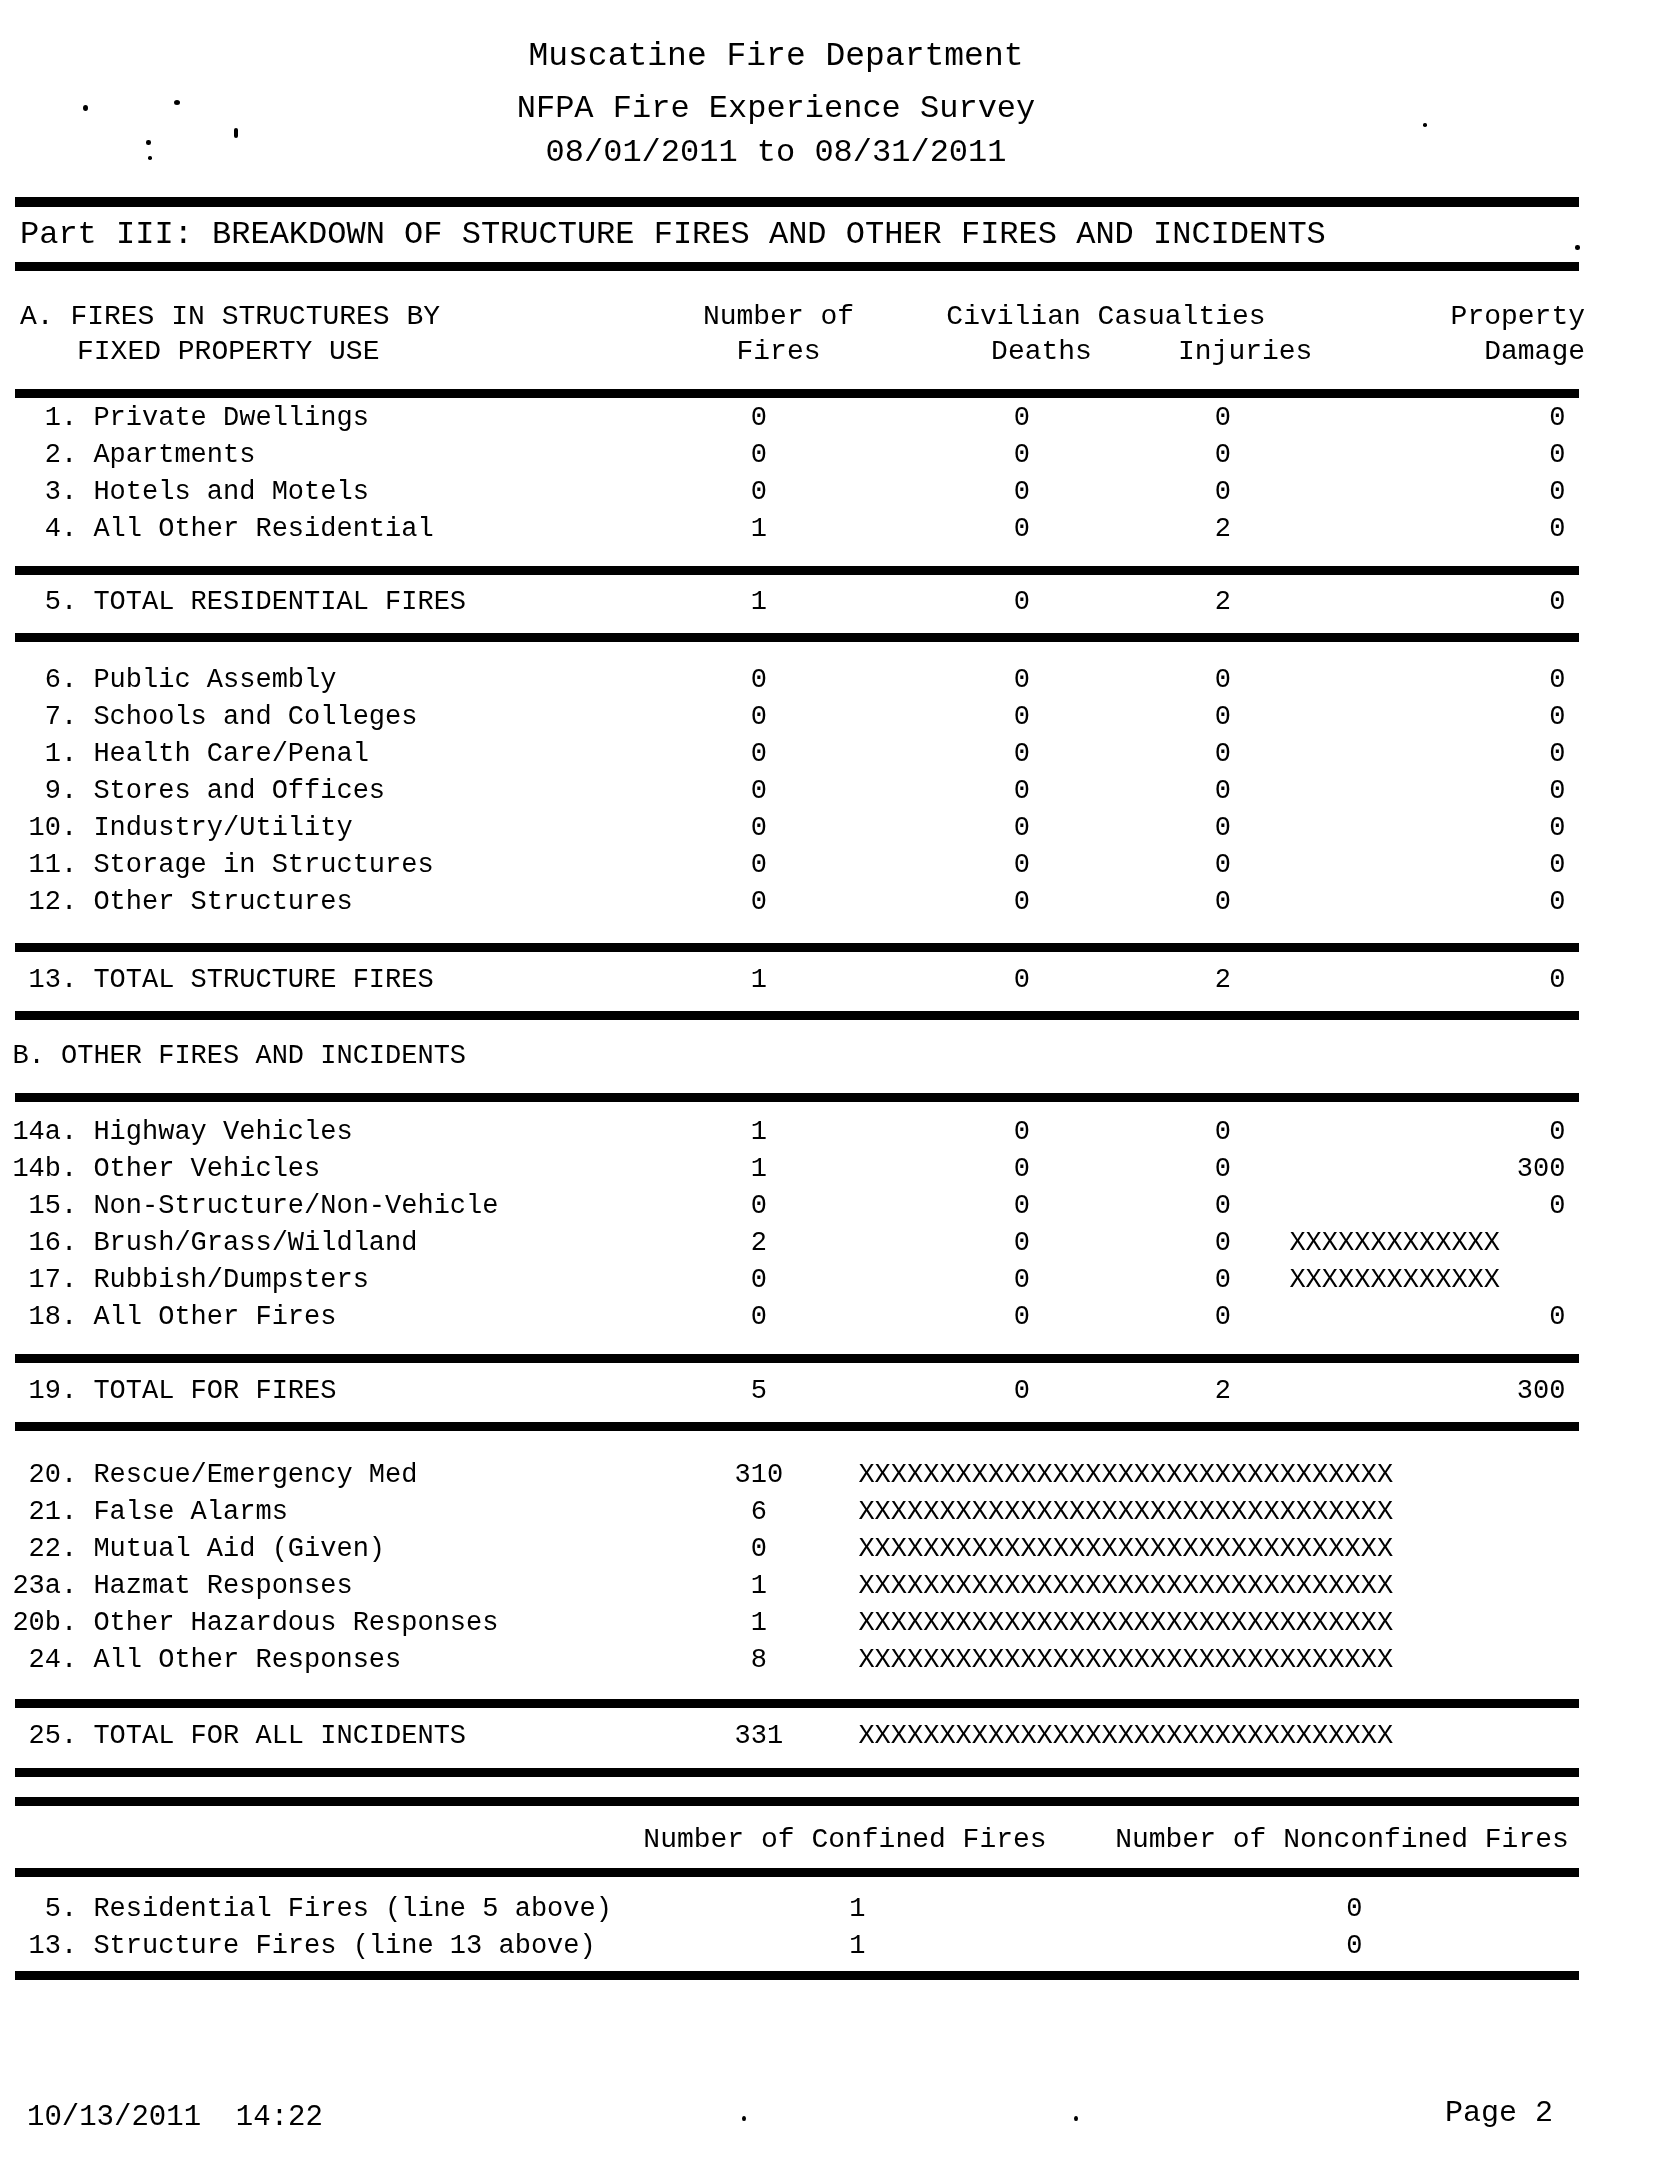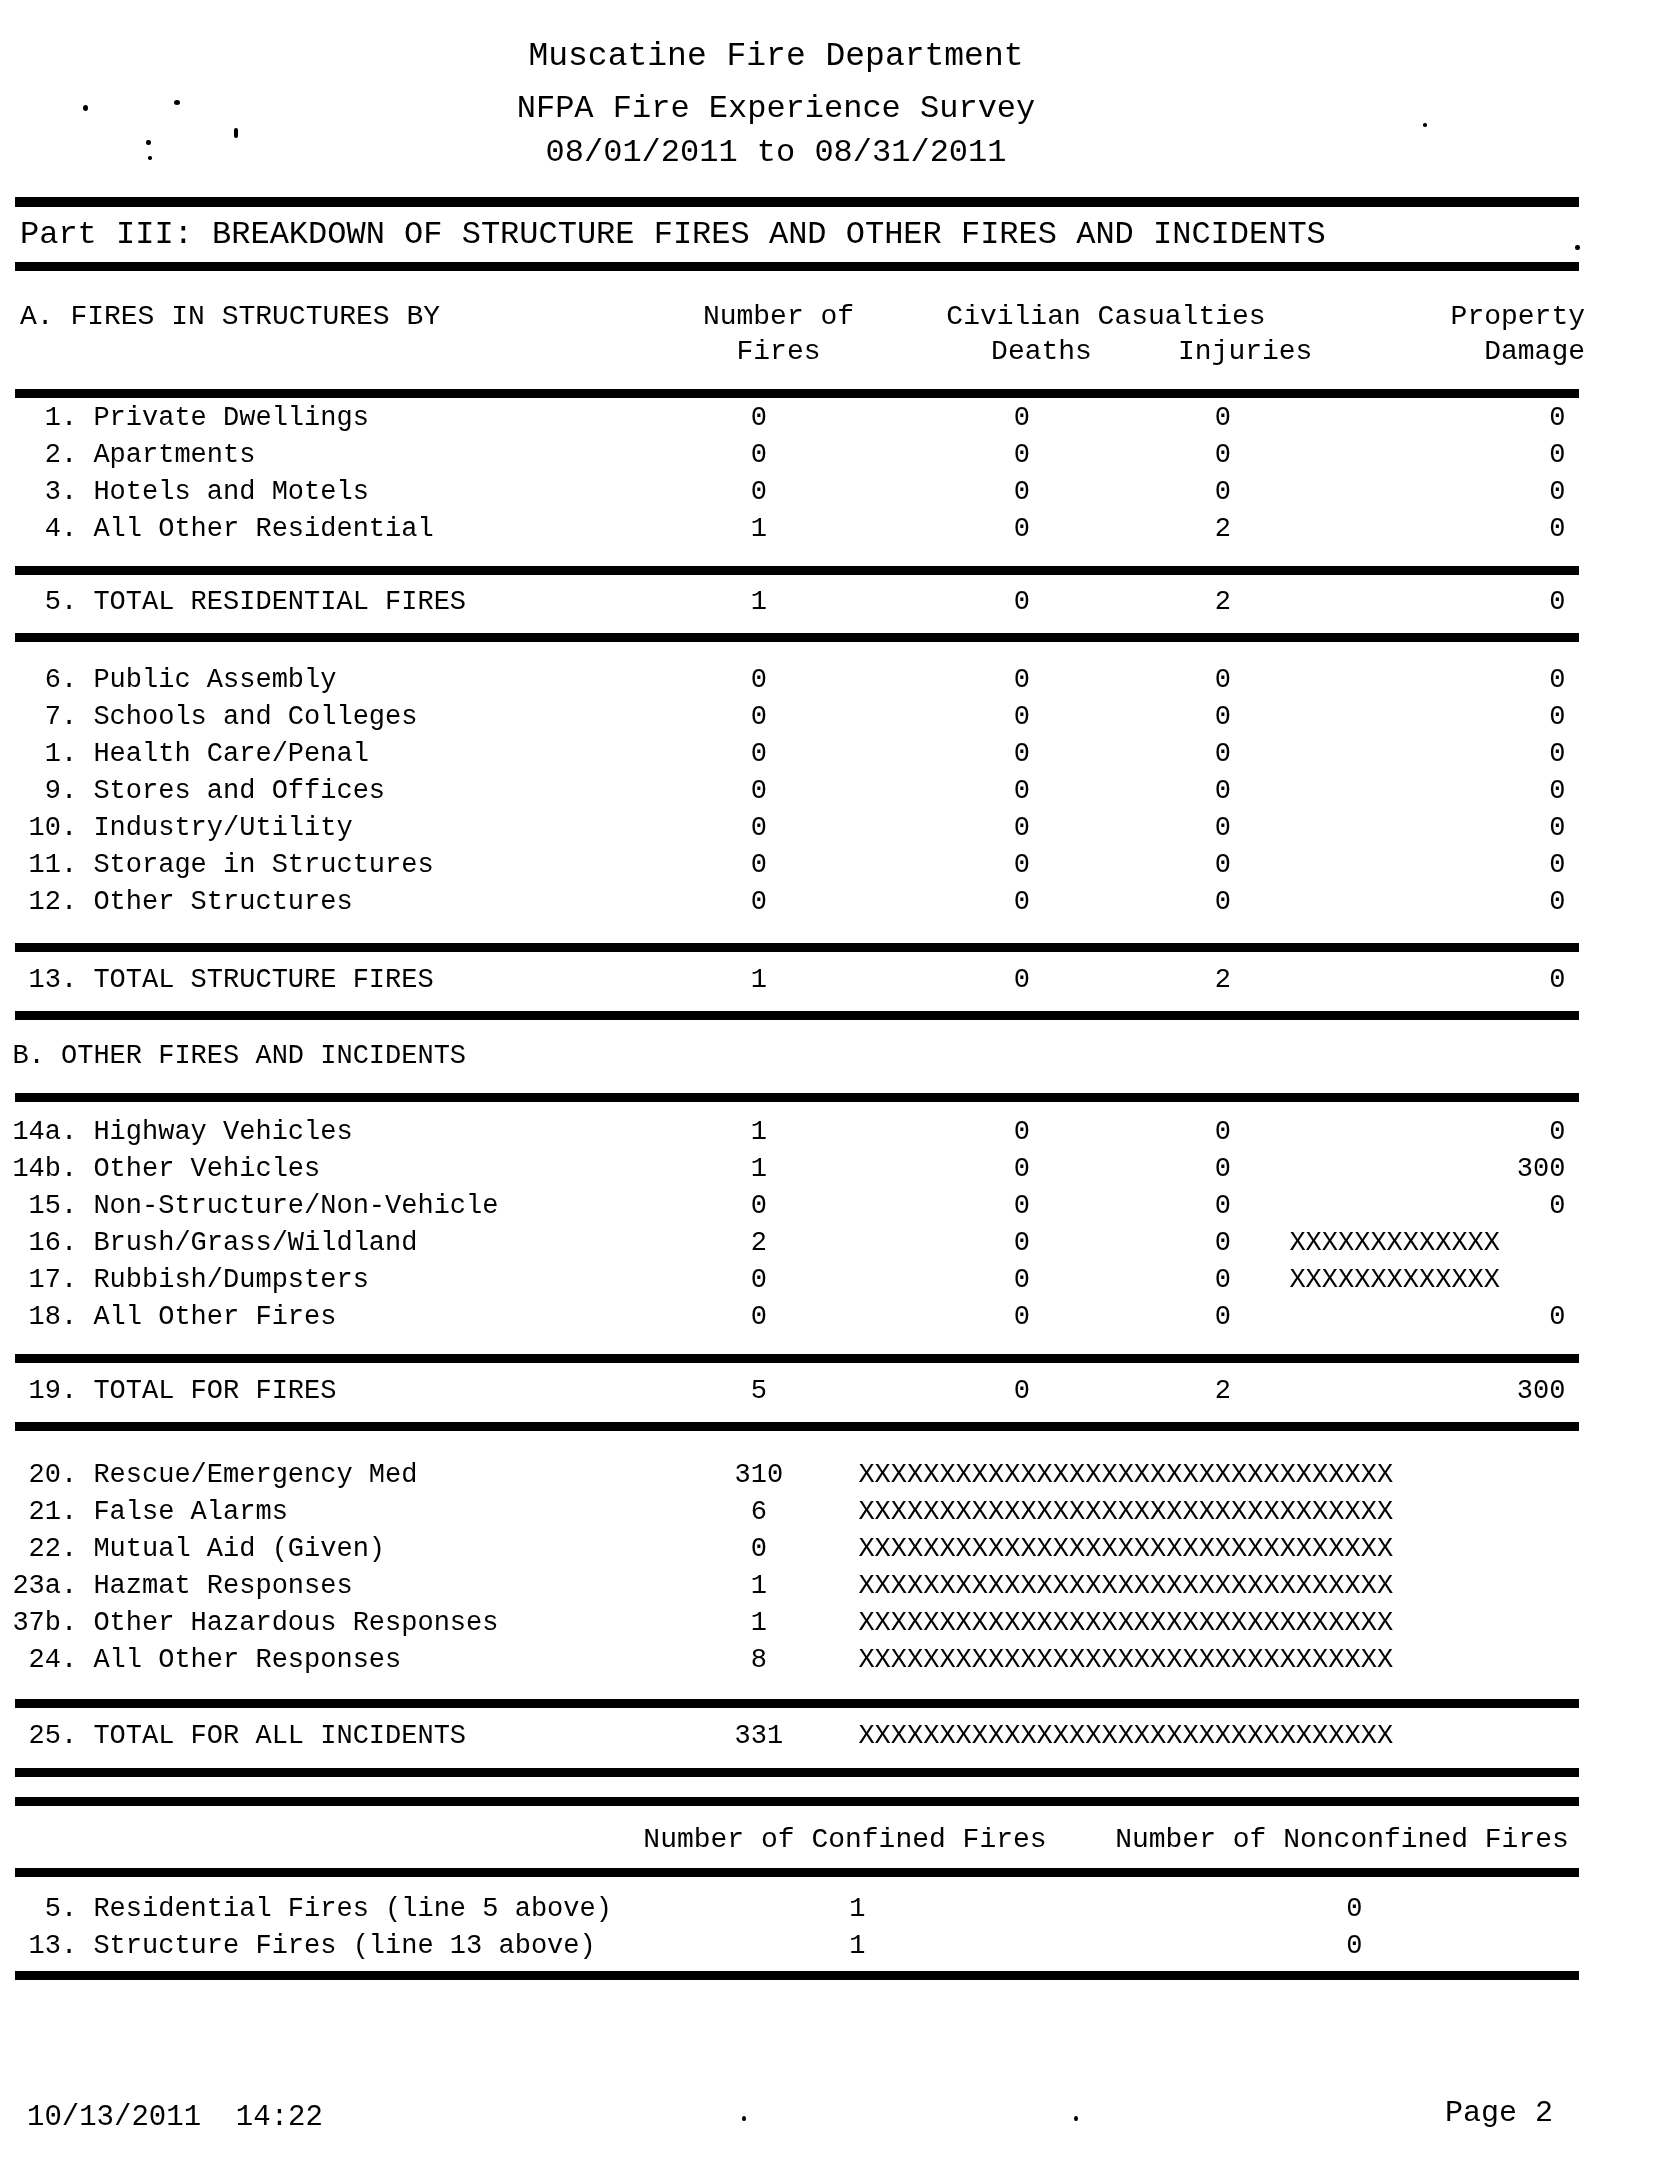--- a/index.html
+++ b/index.html
@@ -91,20 +91,21 @@
     <div class="daterange">08/01/2011 to 08/31/2011</div>
   </div>
 
   <div class="rule r1"></div>
   <div class="partheading">Part III: BREAKDOWN OF STRUCTURE FIRES AND OTHER FIRES AND INCIDENTS</div>
   <div class="rule r2"></div>
 
   <div class="thead">
     <div class="h-label">
       <div class="l1">A. FIRES IN STRUCTURES BY</div>
+      <div class="l2">FIXED PROPERTY USE</div>
     </div>
     <div class="h-fires">
       <div>Number of</div>
       <div>Fires</div>
     </div>
     <div class="h-cas">
       <div>Civilian Casualties</div>
       <div class="sub">
         <div class="h-deaths">Deaths</div>
         <div class="h-injuries">Injuries</div>
@@ -319,21 +320,21 @@
     <div class="c maskcell xmask">XXXXXXXXXXXXXXXXXXXXXXXXXXXXXXXXX</div>
   </div>
 
   <div class="trow">
     <div class="c label">23a. Hazmat Responses</div>
     <div class="c count">1</div>
     <div class="c maskcell xmask">XXXXXXXXXXXXXXXXXXXXXXXXXXXXXXXXX</div>
   </div>
 
   <div class="trow">
-    <div class="c label">37b. Other Hazardous Responses</div>
+    <div class="c label">20b. Other Hazardous Responses</div>
     <div class="c count">1</div>
     <div class="c maskcell xmask">XXXXXXXXXXXXXXXXXXXXXXXXXXXXXXXXX</div>
   </div>
 
   <div class="trow">
     <div class="c label"> 24. All Other Responses</div>
     <div class="c count">8</div>
     <div class="c maskcell xmask">XXXXXXXXXXXXXXXXXXXXXXXXXXXXXXXXX</div>
   </div>
 </div>

